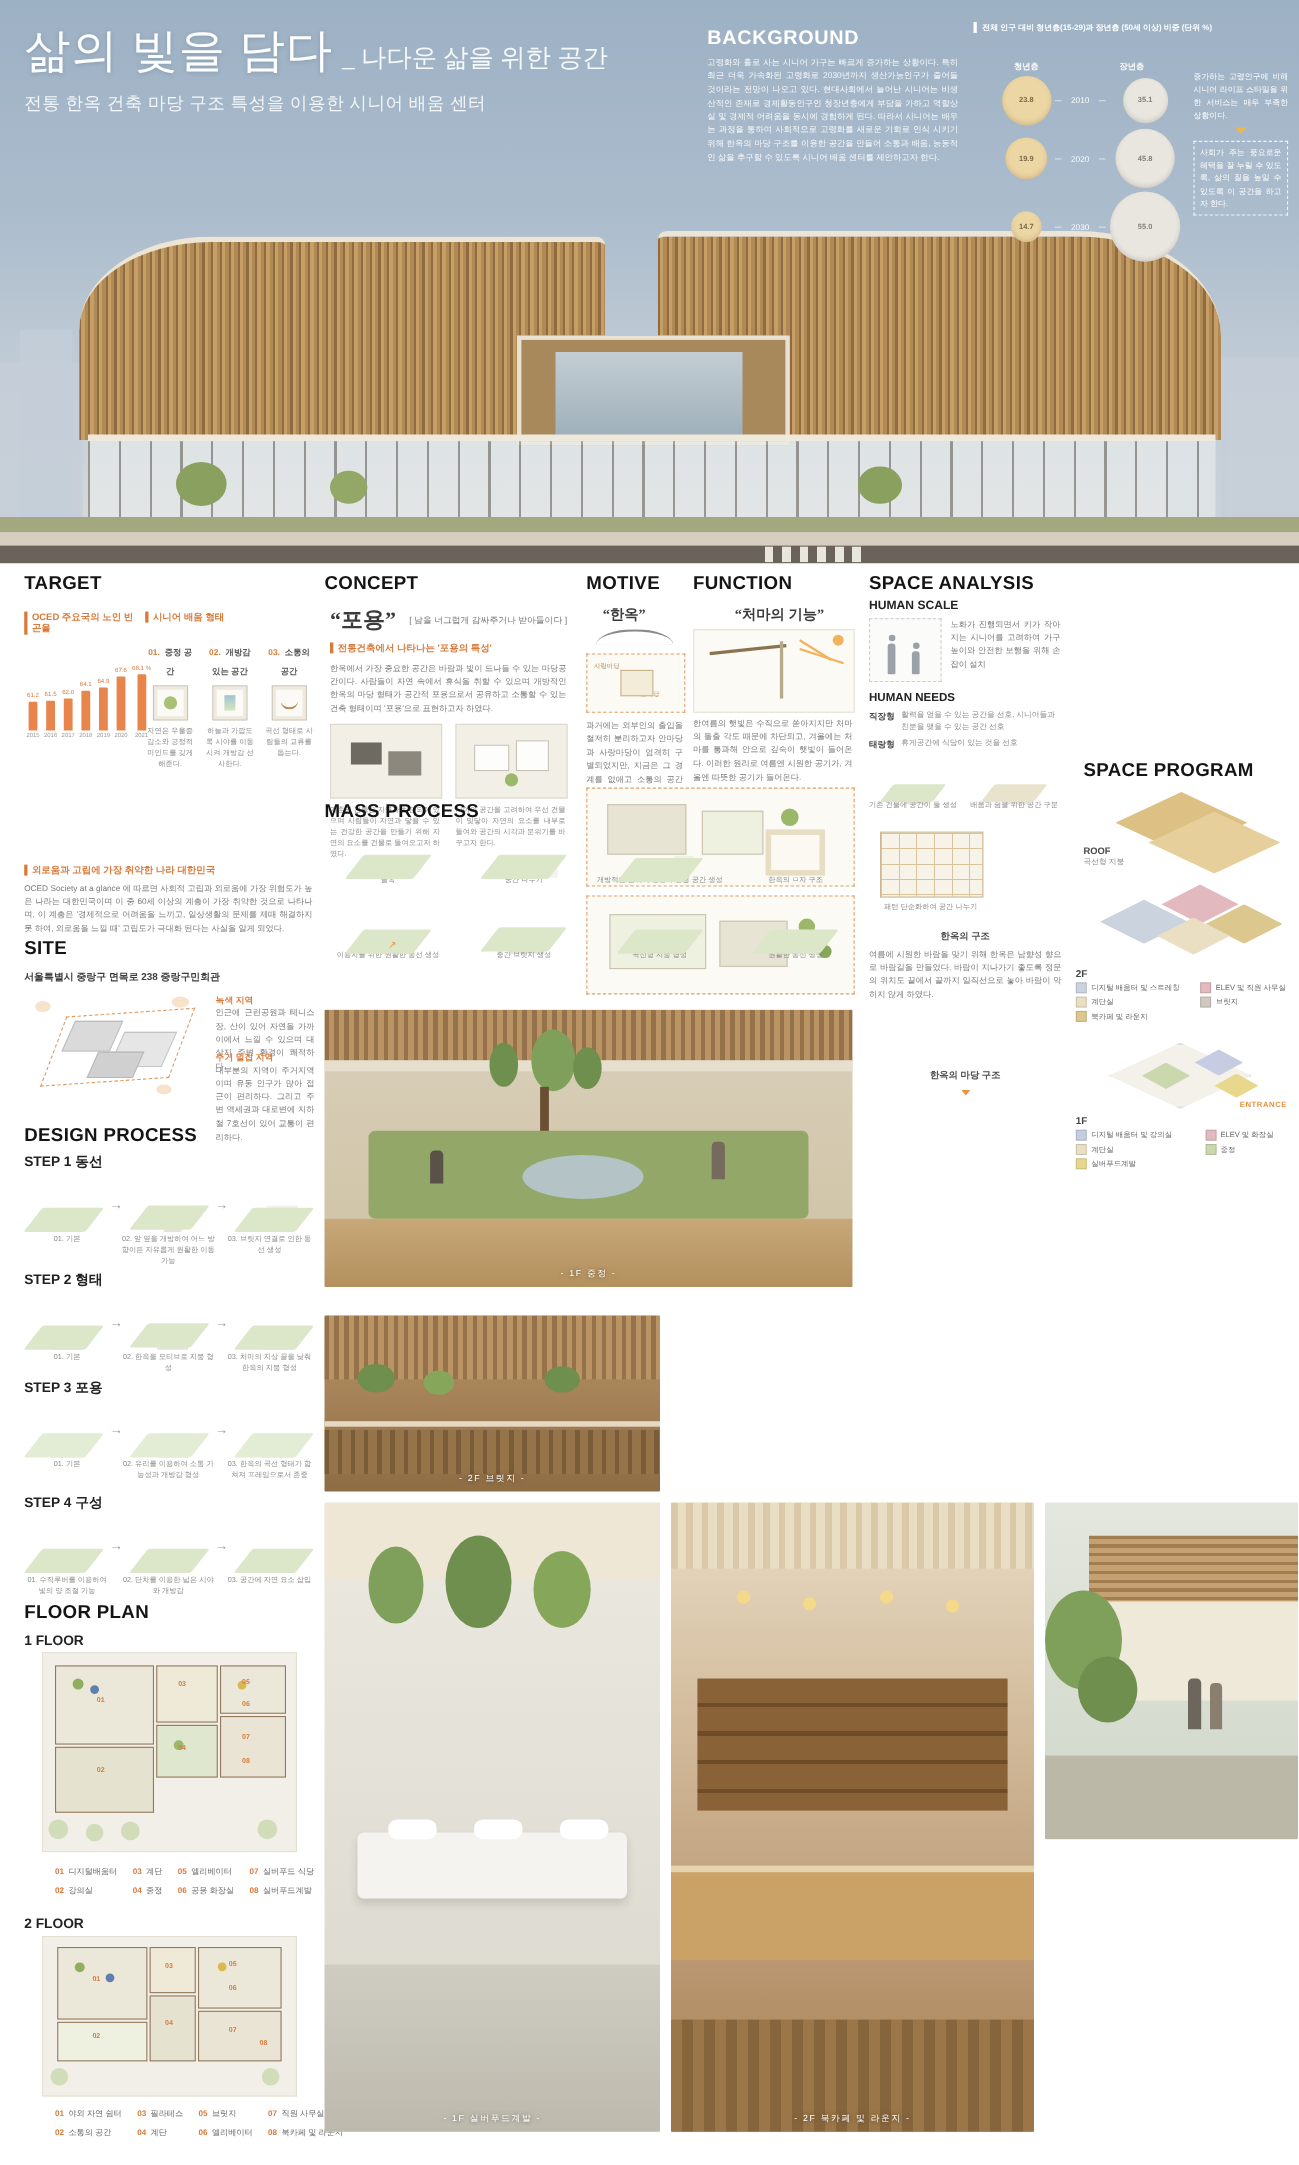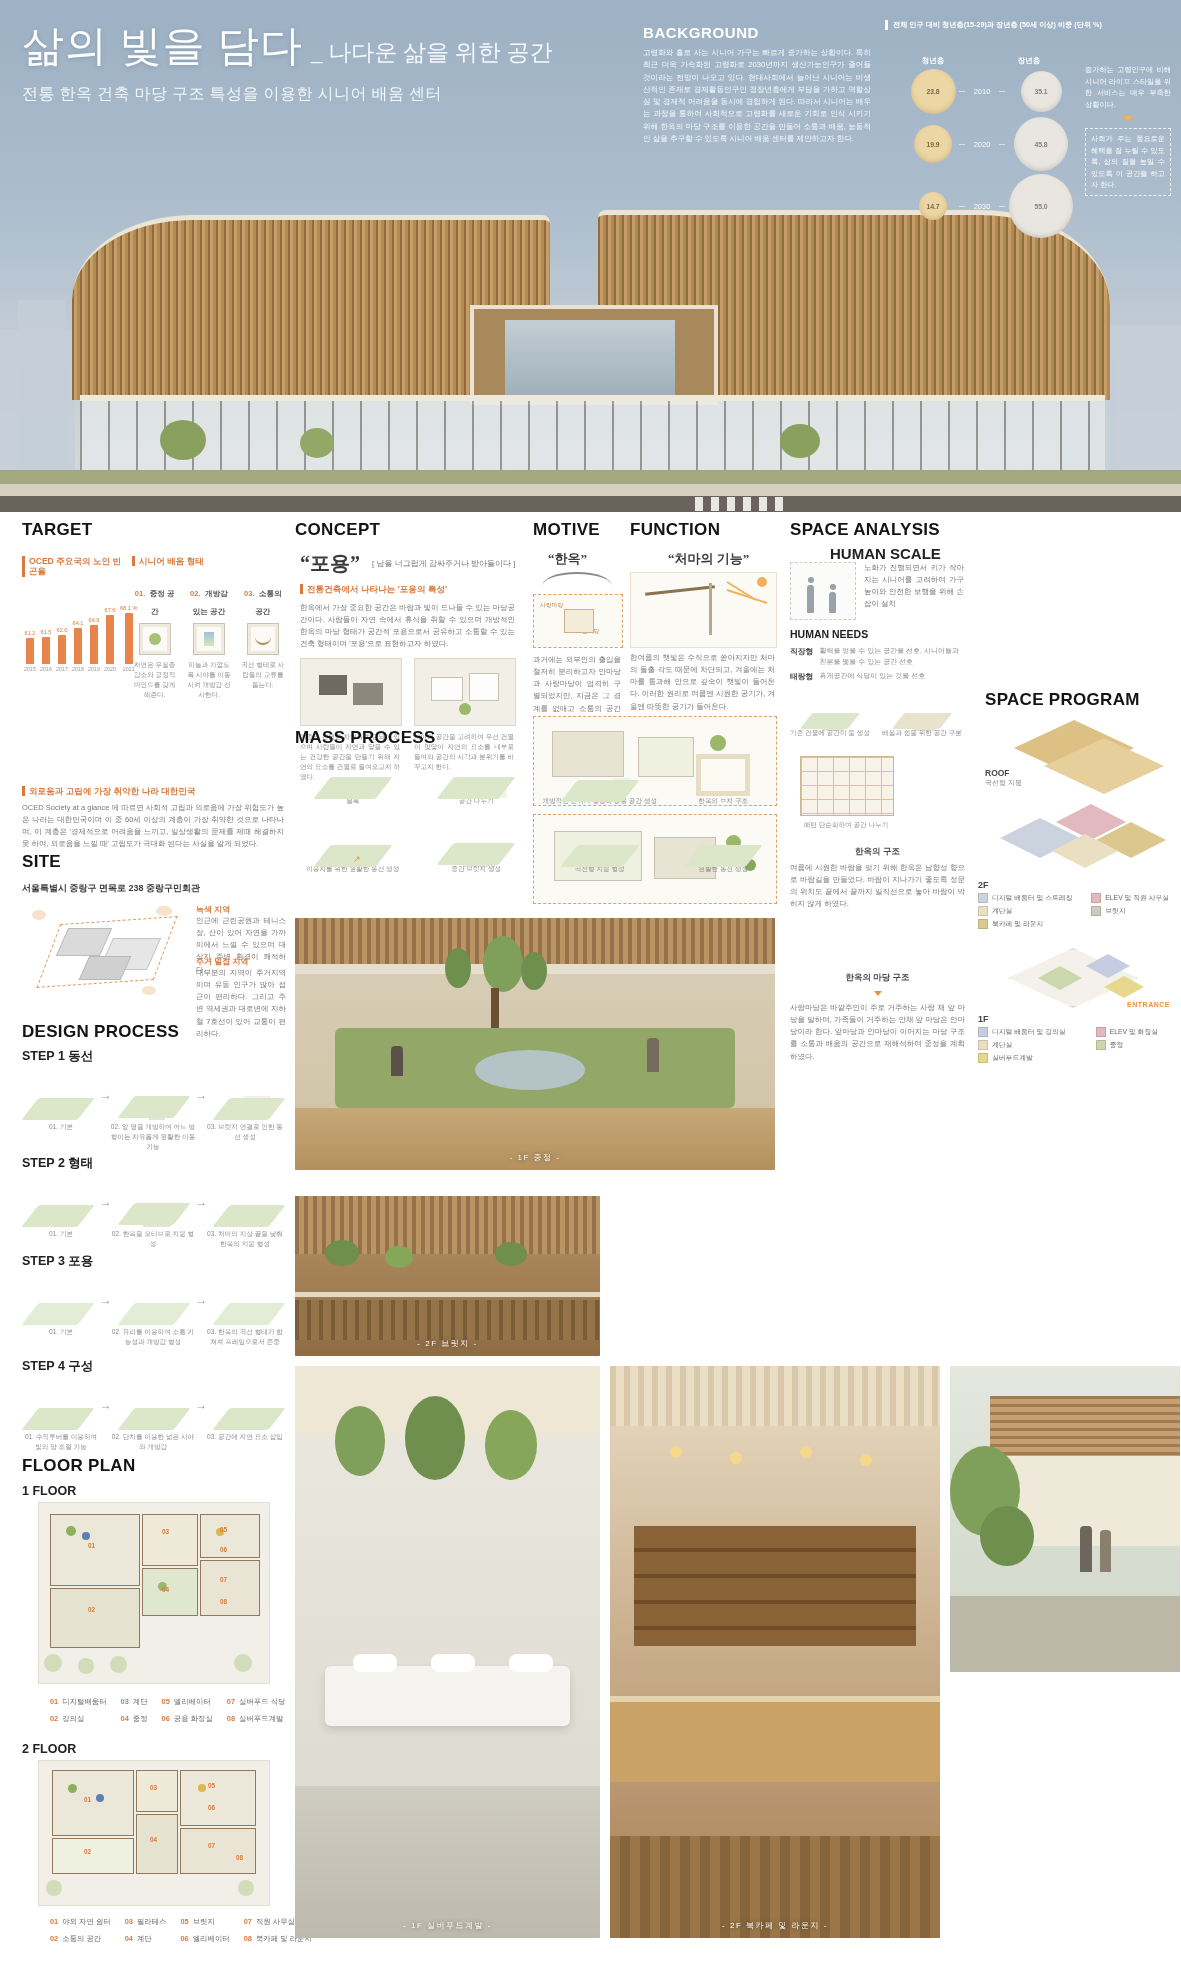--- a/index.html
+++ b/index.html
@@ -6,21 +6,21 @@
   #poster{position:relative;width:1181px;height:1968px;background:#fff;overflow:hidden;
           font-family:"Liberation Sans",sans-serif;color:#333;}
   .abs{position:absolute;}
   
   .sky{left:0;top:0;width:1181px;height:512px;
        background:linear-gradient(180deg,#9db1c4 0%,#abbccd 38%,#c3cdd6 68%,#d9dcda 100%);}
   .main-title{font-family:"Liberation Serif",serif;font-weight:400;font-size:42px;color:#fcfdfe;
               text-shadow:0 1px 4px rgba(60,80,100,.25);letter-spacing:1px;}
   .main-title-suffix{font-family:"Liberation Serif",serif;font-size:23px;color:#f6f9fb;margin-left:8px;}
   .main-subtitle{font-family:"Liberation Serif",serif;font-size:16px;color:#f2f6f9;margin-top:10px;letter-spacing:.5px;}
-  .bg-head{font-weight:700;font-size:15px;color:#fff;letter-spacing:.6px;}
+  .bg-head{font-weight:700;font-size:18px;color:#fff;letter-spacing:.6px;}
   .bg-body{font-size:7.6px;line-height:1.62;color:rgba(255,255,255,.93);text-align:justify;margin-top:6px;}
   .chart-title{font-size:7.2px;font-weight:700;color:#fff;border-left:3px solid #fff;padding-left:5px;}
   .col-label{font-size:7.5px;color:#fdfdfd;font-weight:700;}
   .brow{display:flex;align-items:center;margin-top:3px;}
   .bcell{display:flex;justify-content:center;align-items:center;}
   .bubble{border-radius:50%;display:flex;align-items:center;justify-content:center;
           font-size:6.8px;font-weight:700;}
   .bubble.youth{background:#ecd6a4;color:#7a6a48;box-shadow:inset 0 -2px 4px rgba(140,110,60,.25);}
   .bubble.senior{background:#e9e6df;color:#87817a;box-shadow:inset 0 -2px 4px rgba(100,95,85,.2);}
   .bline{flex:1;height:1px;background:rgba(255,255,255,.55);}
@@ -635,39 +635,38 @@
   </div>
 
   <div class="abs pattern-dgm" style="left:800px;top:756px;width:92px;height:58px;"></div>
   <div class="abs cap" style="left:790px;top:820px;width:112px;">패턴 단순화하여 공간 나누기</div>
   <div class="abs mini-title" style="left:790px;top:846px;width:175px;">한옥의 구조</div>
   <div class="abs body-txt" style="left:790px;top:862px;width:175px;">여름에 시원한 바람을 맞기 위해 한옥은 남향성 향으로 바람길을 만들었다. 바람이 지나가기 좋도록 정문의 위치도 끝에서 끝까지 일직선으로 놓아 바람이 막히지 않게 하였다.</div>
   <div class="abs mini-title" style="left:790px;top:972px;width:175px;">한옥의 마당 구조</div>
   <div class="abs" style="left:790px;top:988px;width:175px;">
       <div class="otri"></div>
     </div>
-  <div class="abs body-txt" style="left:790px;top:1002px;width:175px;">사랑마당은 바깥주인이 주로 거주하는 사랑 채 앞 마당을 말하며, 가족들이 거주하는 안채 앞 마당은 안마당이라 한다. 앞마당과 안마당이 이어지는 마당 구조를 소통과 배움의 공간으로 재해석하여 중정을 계획하였다.</div>
 
   <div class="abs render" style="left:295px;top:918px;width:480px;height:252px;background:linear-gradient(180deg,#d9cfba,#cfc2a3);">
     <div class="abs slats-v" style="left:0;top:0;width:480px;height:46px;"></div>
     <div class="abs" style="left:0;top:46px;width:480px;height:10px;background:#e7dfcd;"></div>
     <div class="abs blob" style="left:150px;top:30px;width:26px;height:40px;background:#6f8f4f;"></div>
     <div class="abs blob" style="left:188px;top:18px;width:40px;height:56px;background:#7fa05a;"></div>
     <div class="abs blob" style="left:226px;top:34px;width:26px;height:38px;background:#6f8f4f;"></div>
     <div class="abs" style="left:196px;top:70px;width:8px;height:56px;background:#6b4f33;"></div>
     <div class="abs" style="left:40px;top:110px;width:400px;height:80px;background:#93a868;border-radius:6px;"></div>
     <div class="abs" style="left:180px;top:132px;width:110px;height:40px;background:#b3c3c6;border-radius:50%;"></div>
     <div class="abs" style="left:0;top:190px;width:480px;height:62px;background:linear-gradient(180deg,#c8a878,#b3905e);"></div>
     <div class="abs" style="left:96px;top:128px;width:12px;height:30px;background:#5a5148;border-radius:4px 4px 0 0;"></div>
     <div class="abs" style="left:352px;top:120px;width:12px;height:34px;background:#756a5c;border-radius:4px 4px 0 0;"></div>
     <div class="render-cap">- 1F 중정 -</div>
   </div>
 
   <div class="abs h-sec" style="left:790px;top:520px;">SPACE ANALYSIS</div>
-  <div class="abs h-sub" style="left:790px;top:545px;font-size:15px;margin-left:40px;">HUMAN SCALE</div>
+  <div class="abs h-sub" style="left:790px;top:545px;font-size:11px;">HUMAN SCALE</div>
   <div class="abs" style="left:790px;top:562px;width:64px;height:56px;border:1px dashed #ccc;background:#fbfbf9;">
     <div class="person" style="left:16px;bottom:6px;height:28px;"></div>
     <div class="person" style="left:38px;bottom:6px;height:21px;"></div>
   </div>
   <div class="abs body-txt" style="left:864px;top:562px;width:100px;">노화가 진행되면서 키가 작아지는 시니어를 고려하여 가구 높이와 안전한 보행을 위해 손잡이 설치</div>
   <div class="abs h-sub" style="left:790px;top:628px;font-size:10.5px;">HUMAN NEEDS</div>
   <div class="abs" style="left:790px;top:646px;width:175px;">
     <div style="display:flex;gap:6px;">
       <span class="needs-type">직장형</span>
       <span class="needs-desc" style="flex:1;">활력을 얻을 수 있는 공간을 선호, 시니어들과 친분을 맺을 수 있는 공간 선호</span>

